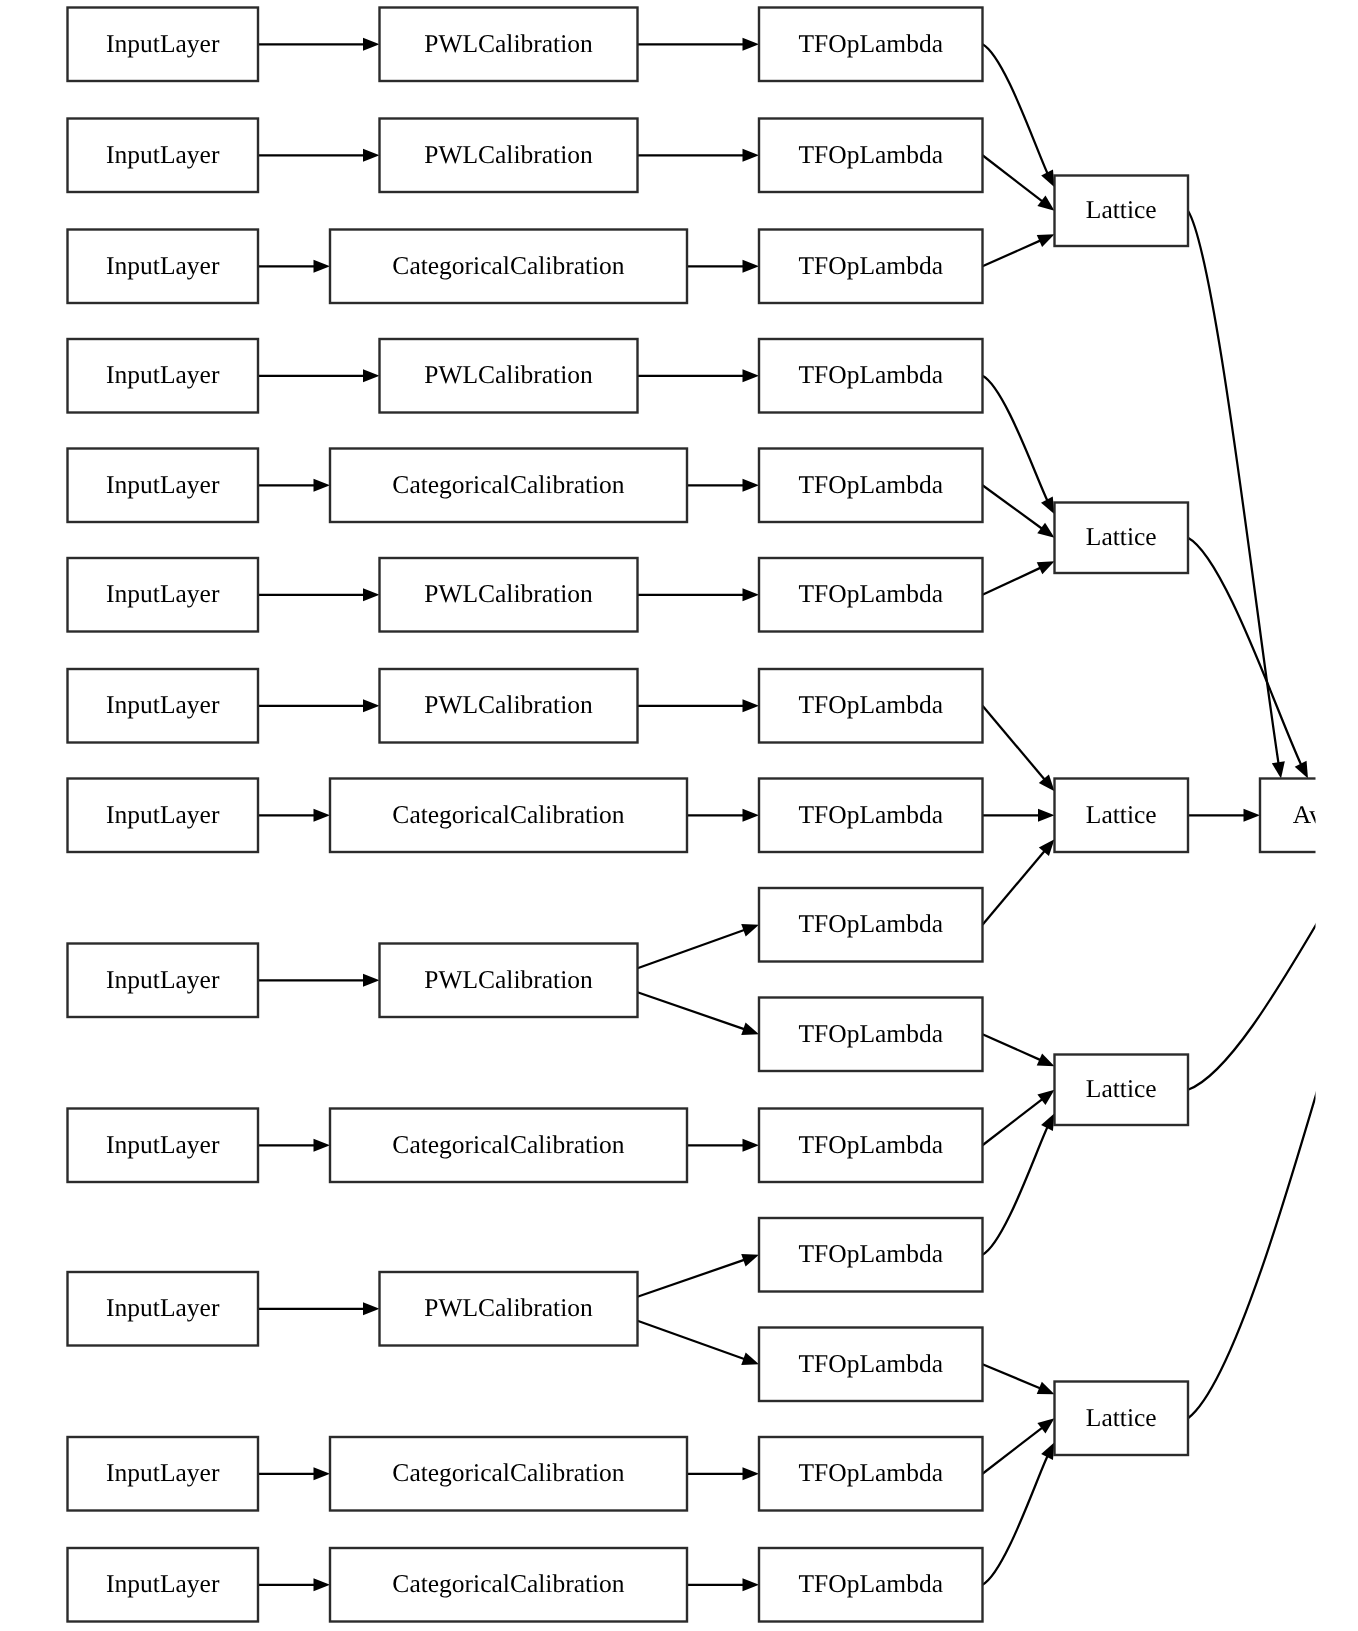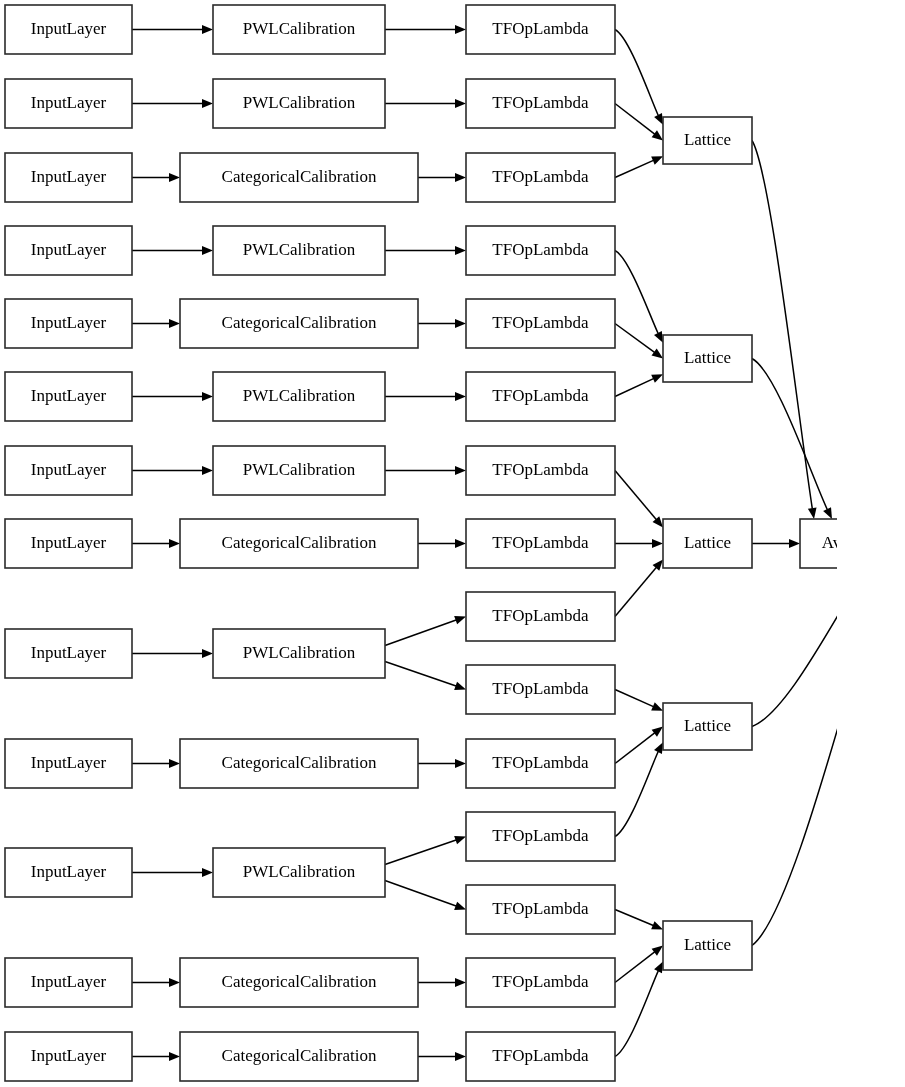--- a/index.html
+++ b/index.html
@@ -9,20 +9,21 @@
   }
   body {
     font-family: "Liberation Serif", "DejaVu Serif", serif;
   }
   #graph-canvas {
     position: relative;
     width: 837px;
     height: 1087px;
     background: #ffffff;
     overflow: hidden;
+    margin-left: 40px;
   }
   #graph-svg {
     position: absolute;
     left: 0;
     top: 0;
     width: 905px;
     height: 1087px;
   }
   .node-rect {
     fill: #ffffff;

